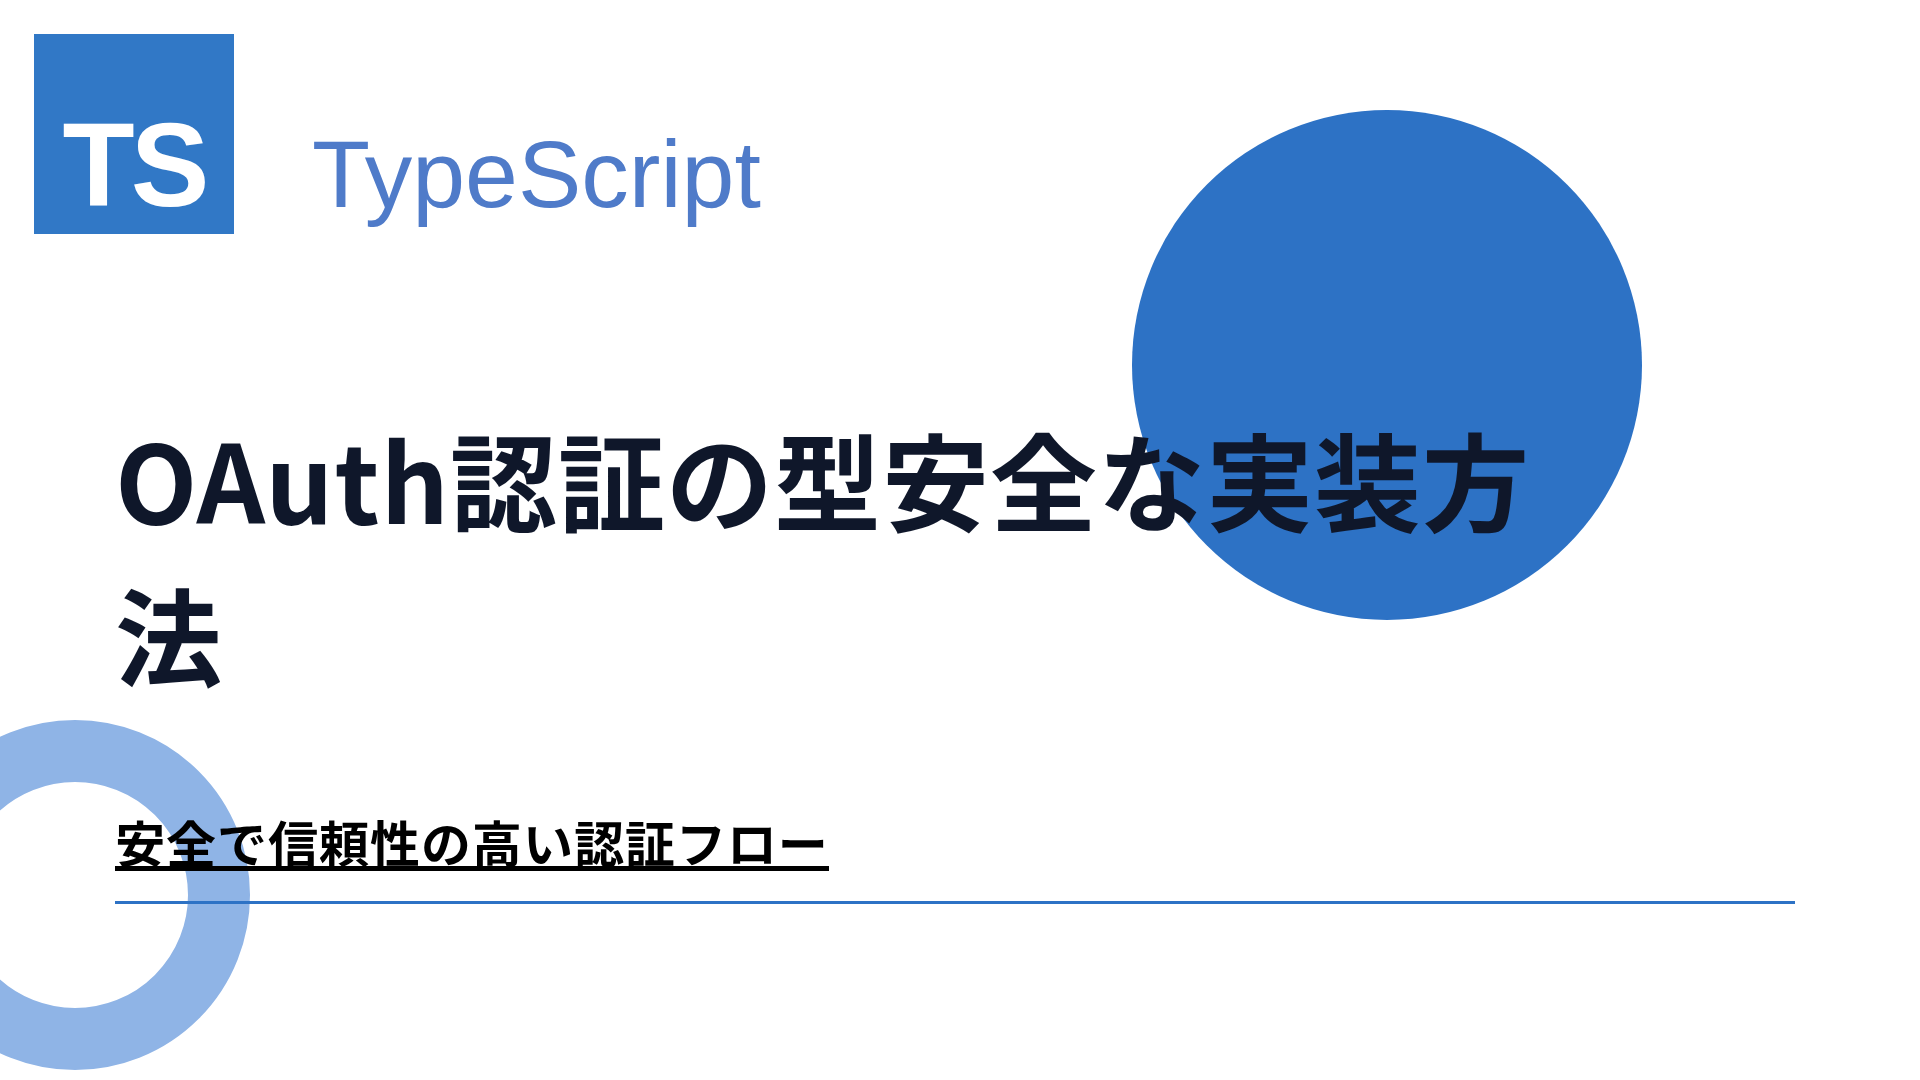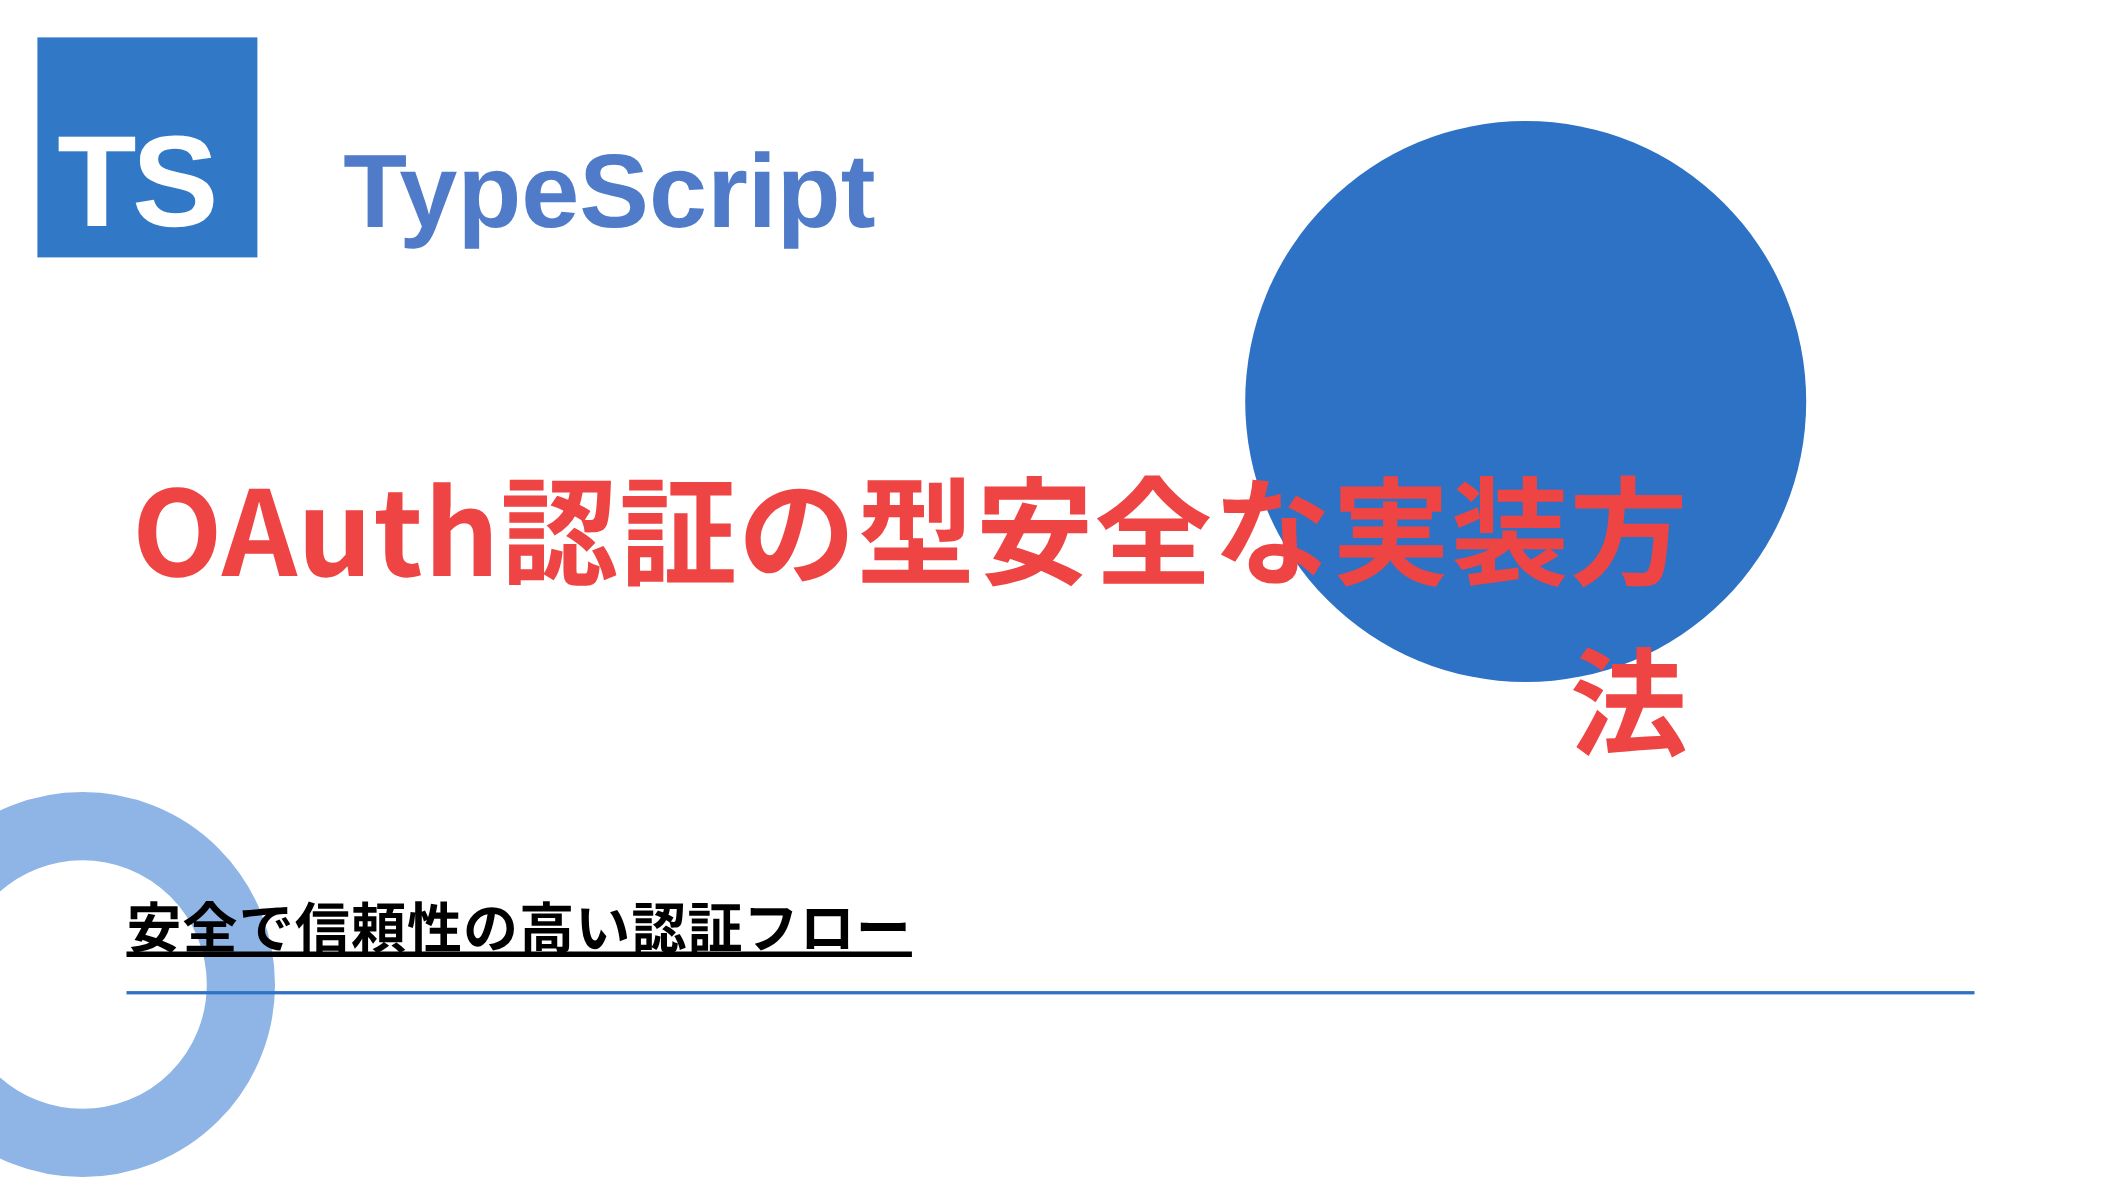--- a/index.html
+++ b/index.html
@@ -12,38 +12,38 @@
   }
   .ts-logo {
     position: absolute;
     top: 34px;
     left: 34px;
     width: 200px;
     height: 200px;
     background: #3178c6;
     display: flex;
     align-items: flex-end;
-    justify-content: flex-start;
+    justify-content: center;
     padding: 10px 18px;
   }
   .ts-logo-text {
     color: #ffffff;
     font-weight: 700;
     font-size: 118px;
     line-height: 1;
     letter-spacing: -4px;
     font-family: "Segoe UI", Arial, sans-serif;
   }
   .brand {
     position: absolute;
     top: 120px;
     left: 312px;
     color: #4f7bc9;
     font-size: 95px;
-    font-weight: 700;
+    font-weight: 400;
     font-family: "Comic Sans MS", "Chalkboard SE", "Segoe Script", cursive, sans-serif;
   }
   .big-circle {
     position: absolute;
     top: 110px;
     left: 1132px;
     width: 510px;
     height: 510px;
     background: #2d72c5;
     border-radius: 50%;
@@ -55,26 +55,25 @@
     width: 350px;
     height: 350px;
     border: 62px solid #8fb4e6;
     border-radius: 50%;
   }
   .title {
     position: absolute;
     top: 400px;
     left: 115px;
     width: 1420px;
-    color: #ef4444;
+    color: #0f172a;
     font-size: 107px;
     font-weight: 700;
     line-height: 1.45;
     letter-spacing: 1px;
-    text-align: right;
   }
   .subtitle-wrap {
     position: absolute;
     top: 805px;
     left: 115px;
     width: 1680px;
     border-bottom: 3px solid #2d72c5;
     padding-bottom: 24px;
     text-decoration: underline;
   }

